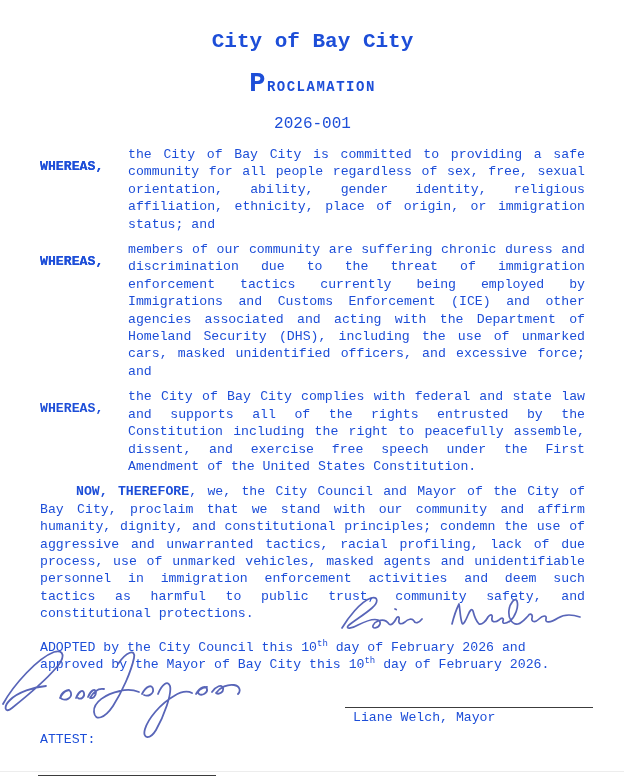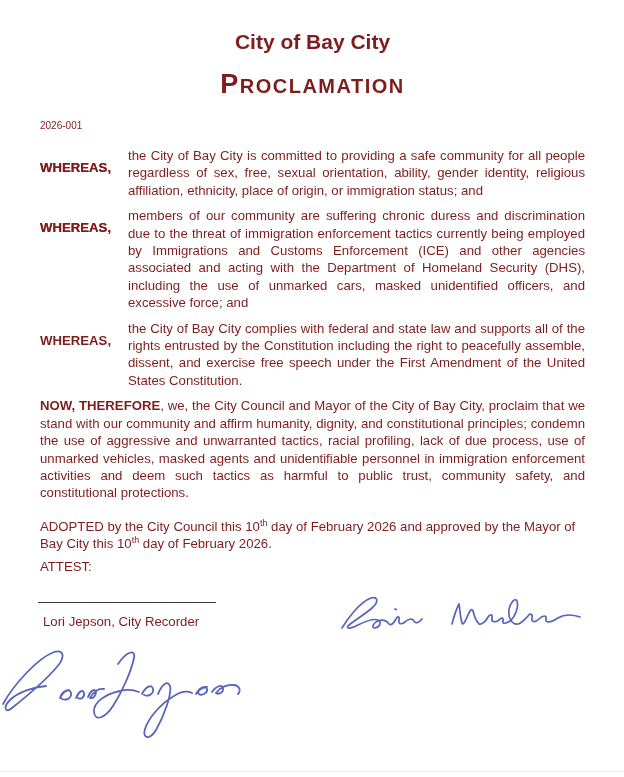--- a/index.html
+++ b/index.html
@@ -1,38 +1,38 @@
 <!DOCTYPE html>
 <html><head>
 <meta charset="utf-8">
 <style>
   html,body { margin:0; padding:0; background:#ffffff; }
   .page {
     position:relative;
     width:624px; height:777px;
     background:#ffffff;
-    font-family:Liberation Sans, sans-serif;
-    color:#7f1d1d;
+    font-family:Liberation Mono, monospace;
+    color:#1d4ed8;
     overflow:hidden;
   }
   .content { padding:30px 39px 0 40px; }
   .title { text-align:center; font-weight:bold; font-size:21px; line-height:24px; }
   .heading { text-align:center; font-weight:bold; margin-top:15px; letter-spacing:1.5px; line-height:30px; }
   .heading .cap  { font-size:27px; }
-  .heading .rest { font-size:20px; }
-  .number { text-align:left; font-size:10px; margin-top:15px; line-height:15px; }
+  .heading .rest { font-size:14px; }
+  .number { text-align:center; font-size:16px; margin-top:15px; line-height:15px; }
   .wpara {
     position:relative; padding-left:88px;
     text-align:justify; font-size:13.2px; line-height:17.4px;
     margin-top:8px;
   }
   .wpara.first { margin-top:14px; }
   .wlabel { position:absolute; left:0; top:12px; font-weight:bold; }
   .block { font-size:13.2px; line-height:17.4px; text-align:justify; margin-top:8px; }
-  .block .lead { font-weight:bold; }
+  .block .lead { font-weight:bold;margin-left:36px; }
   .adopted { text-align:left; margin-top:16px; }
   sup { font-size:9px; line-height:0; vertical-align:super; }
   .mayor-sig-area { margin-top:8px; margin-left:305px; width:248px; }
   .sig-line { height:26px; border-bottom:1px solid #3c3c3c; }
   .sig-name { font-size:13.2px; line-height:17px; padding-left:8px; padding-top:1px; }
   .attest { font-size:13.2px; line-height:15px; margin-top:6px; }
   .recorder-area { width:178px; margin-left:-2px; }
   .recorder-area .sig-line { height:28px; border-bottom:1px solid #3c3c3c; }
   .recorder-area .sig-name { padding-left:5px; padding-top:2px;margin-top:8px; }
   .sig-svg { position:absolute; pointer-events:none; }
@@ -69,20 +69,24 @@
     </div>
 
     <div class="wpara">
       <span class="wlabel">WHEREAS,</span><span>the City of Bay City complies with federal and state law and supports all of the rights entrusted by the Constitution including the right to peacefully assemble, dissent, and exercise free speech under the First Amendment of the United States Constitution.</span>
     </div>
 
     <div class="block"><span class="lead">NOW, THEREFORE</span><span>, we, the City Council and Mayor of the City of Bay City, proclaim that we stand with our community and affirm humanity, dignity, and constitutional principles; condemn the use of aggressive and unwarranted tactics, racial profiling, lack of due process, use of unmarked vehicles, masked agents and unidentifiable personnel in immigration enforcement activities and deem such tactics as harmful to public trust, community safety, and constitutional protections.</span></div>
 
     <div class="block adopted"><span>ADOPTED by the City Council this 10</span><sup>th</sup><span> day of February 2026 and approved by the Mayor of Bay City this 10</span><sup>th</sup><span> day of February 2026.</span></div>
 
+    <div class="mayor-sig-area">
+      <div class="sig-line"></div>
+      <div class="sig-name">Liane Welch, Mayor</div>
+    </div>
 
     <div class="attest">ATTEST:</div>
 
     <div class="recorder-area">
       <div class="sig-line"></div>
       <div class="sig-name">Lori Jepson, City Recorder</div>
     </div>
 
   </div>
 

